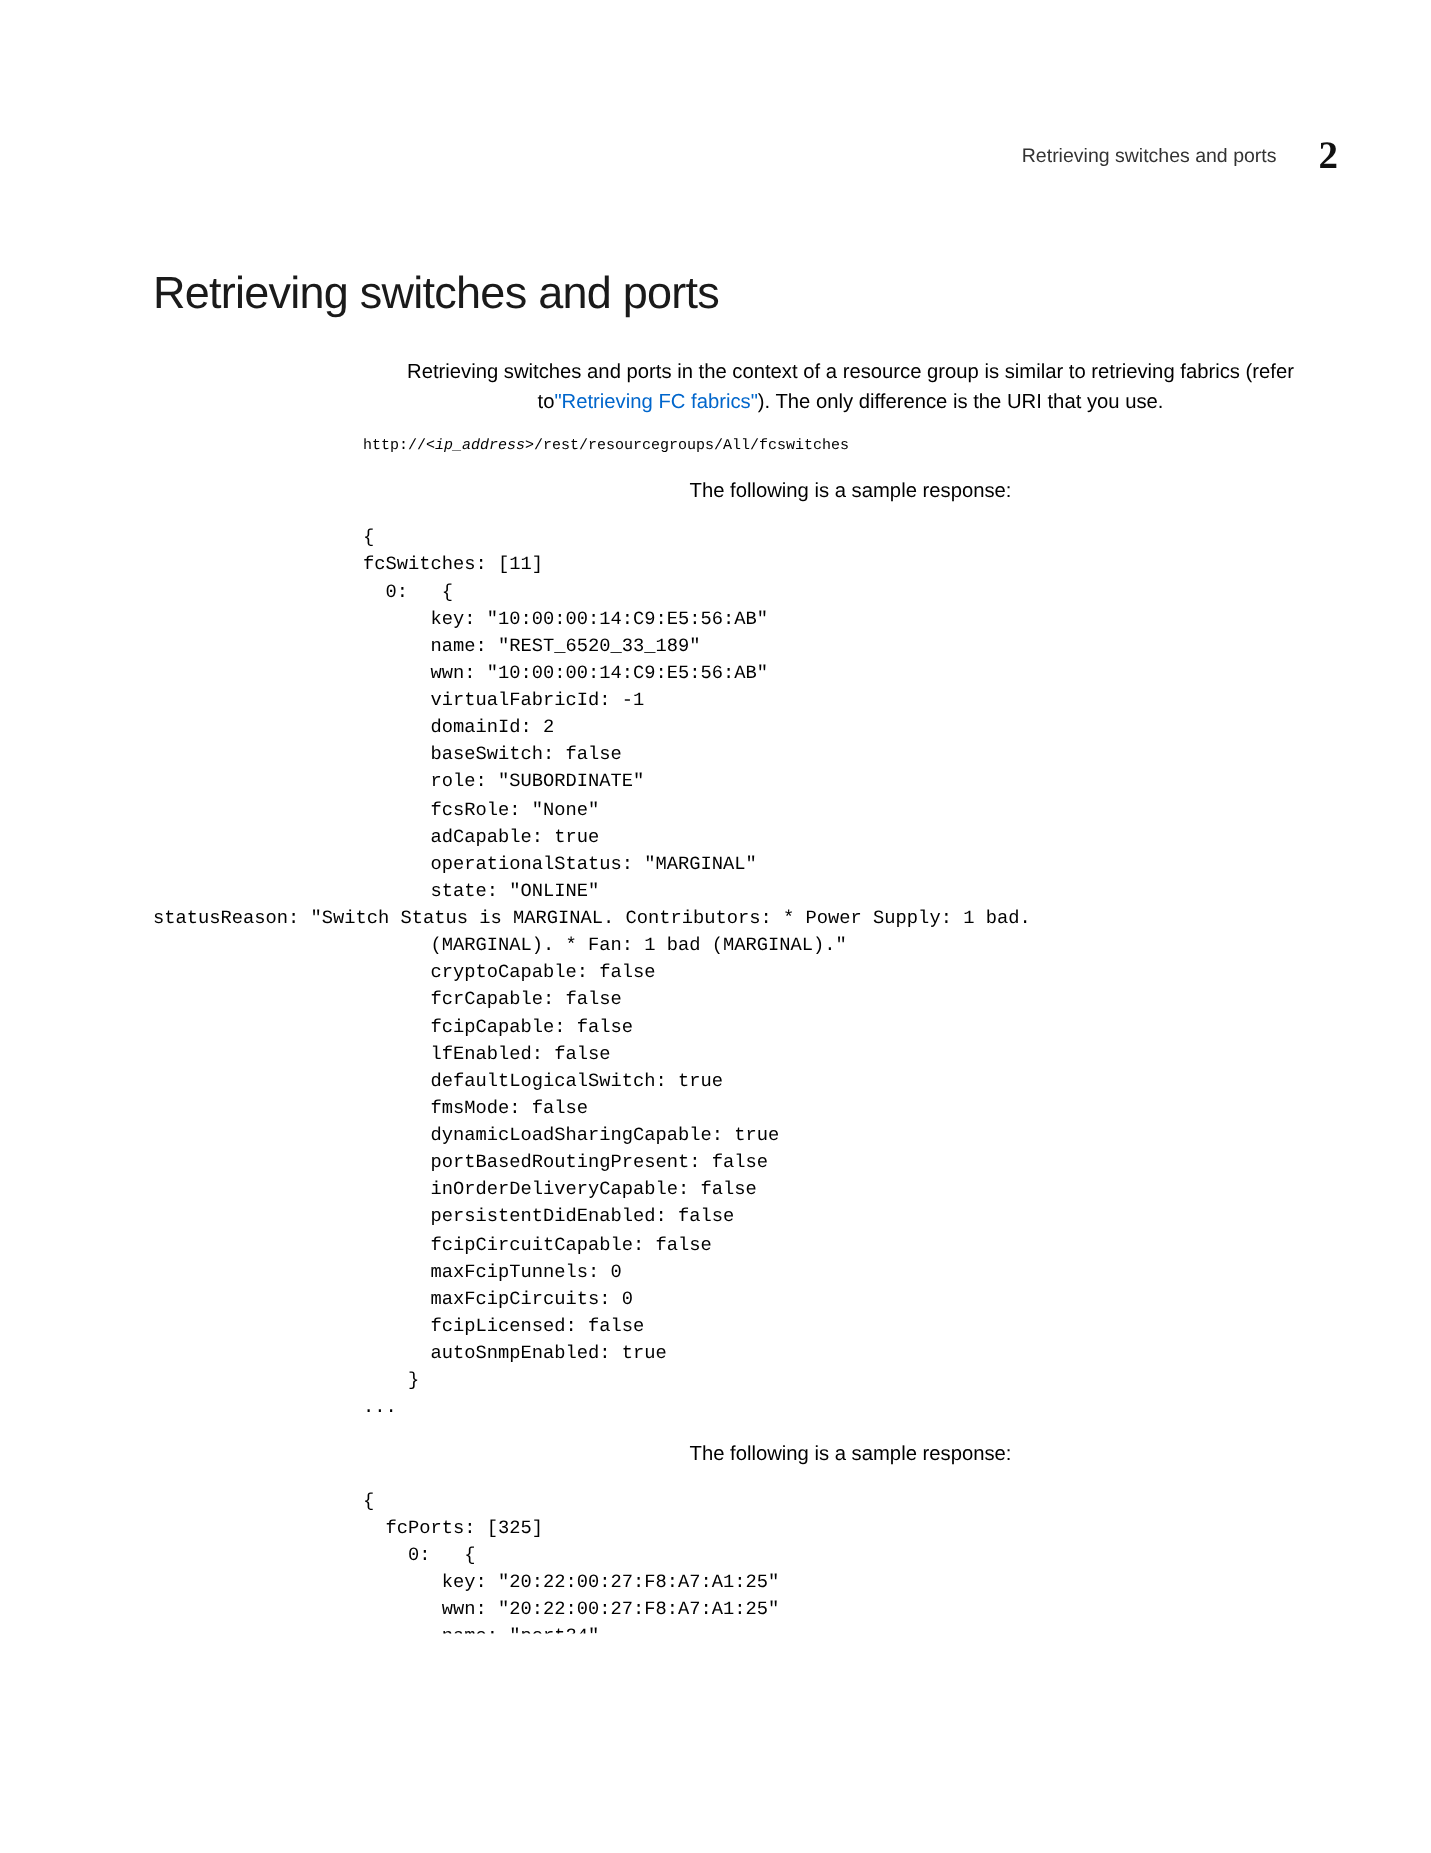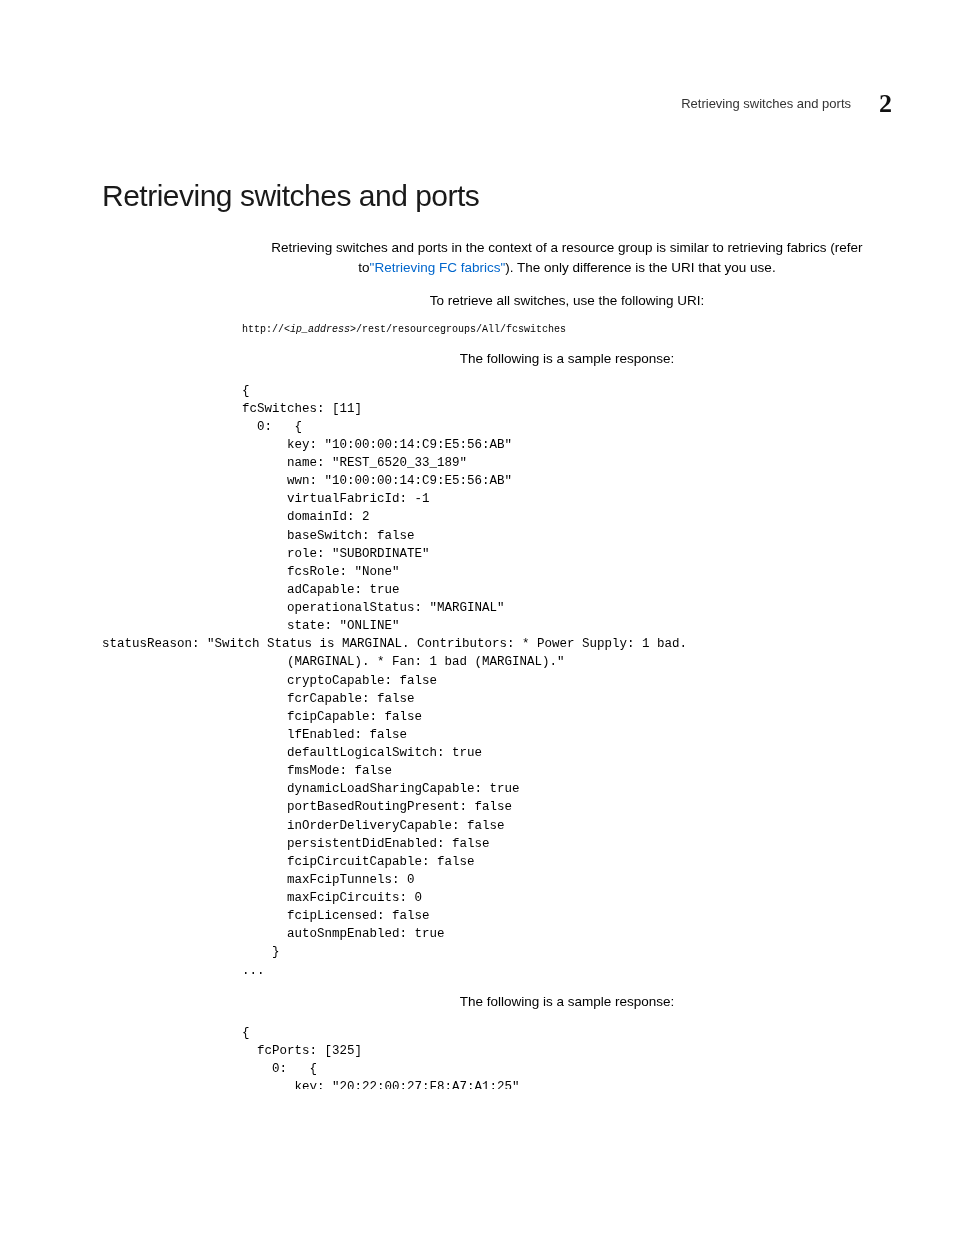--- a/index.html
+++ b/index.html
@@ -82,21 +82,20 @@
   </div>
 
   <h1>Retrieving switches and ports</h1>
 
   <div class="content">
 
     <p class="para">
       <span>Retrieving switches and ports in the context of a resource group is similar to retrieving fabrics (refer to</span><a href="#">"Retrieving FC fabrics"</a><span>). The only difference is the URI that you use.</span>
     </p>
 
-    <p class="para">To retrieve all switches, use the following URI:</p>
 
     <div class="code-line"><span>http://</span><span class="ital">&lt;ip_address&gt;</span><span>/rest/resourcegroups/All/fcswitches</span></div>
 
     <p class="para">The following is a sample response:</p>
 
     <div class="code-block" style="margin-bottom:0">{
 fcSwitches: [11]
   0:   {
       key: "10:00:00:14:C9:E5:56:AB"
       name: "REST_6520_33_189"

